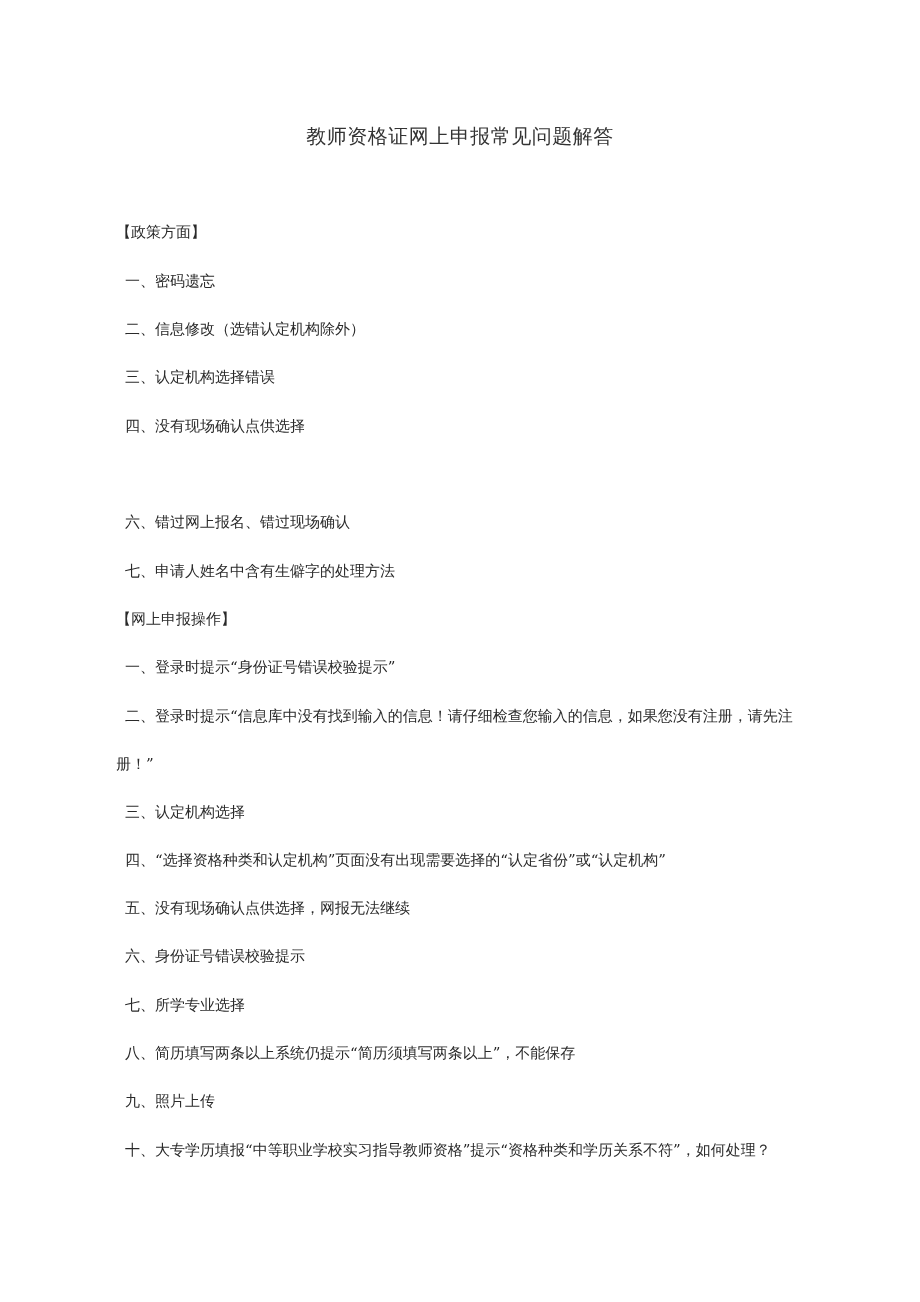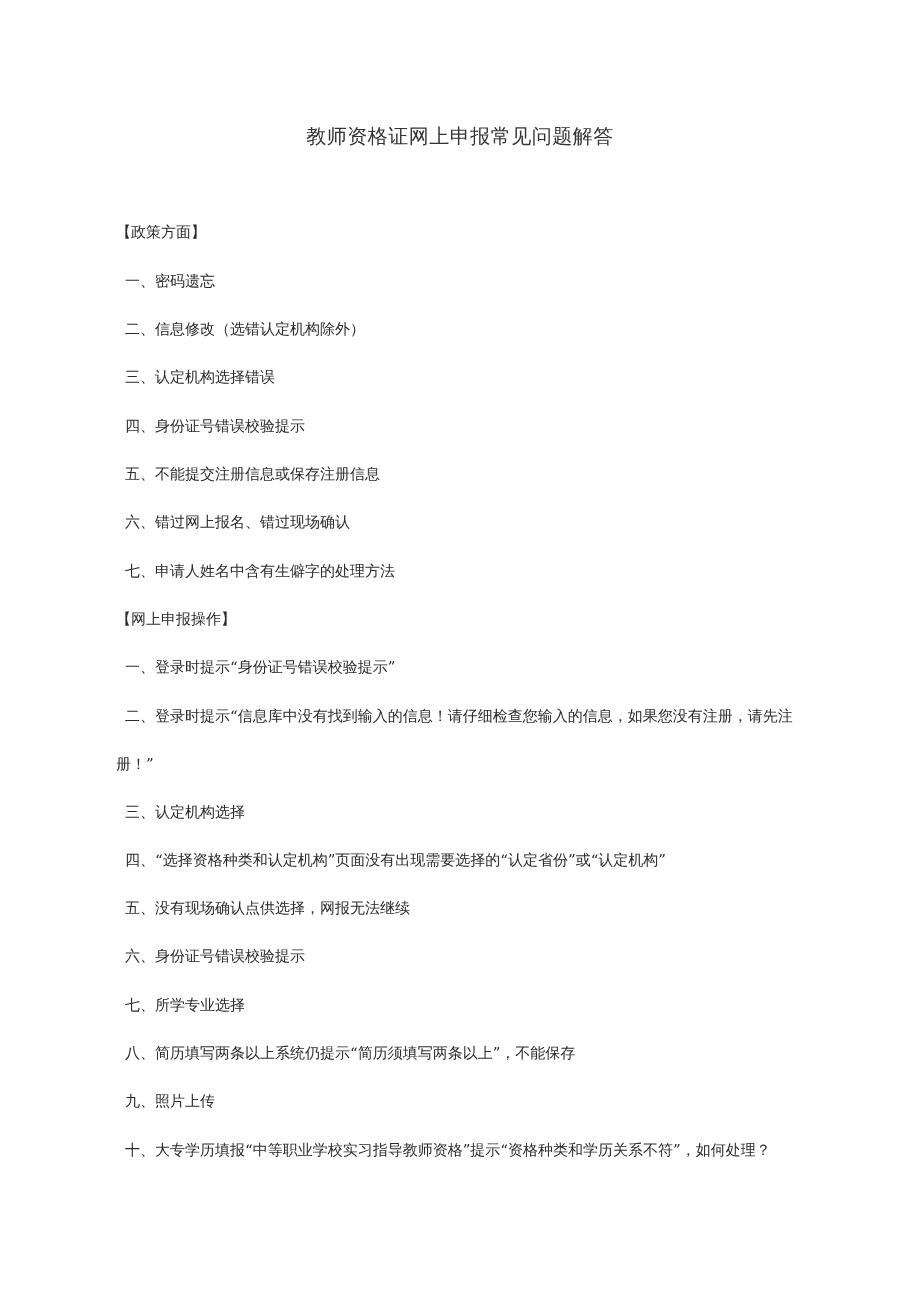--- a/index.html
+++ b/index.html
@@ -52,22 +52,21 @@
 <body>
 
 <div class="page">
 
   <div class="title">教师资格证网上申报常见问题解答</div>
 
   <div class="line" style="top:221px;">【政策方面】</div>
   <div class="line item" style="top:270px;">一、密码遗忘</div>
   <div class="line item" style="top:318px;">二、信息修改（选错认定机构除外）</div>
   <div class="line item" style="top:366px;">三、认定机构选择错误</div>
-  <div class="line item" style="top:415px;">四、身份证号错误校验提示</div>
-  <div class="line item" style="top:463px;">五、不能提交注册信息或保存注册信息</div>
+  <div class="line item" style="top:415px;">四、没有现场确认点供选择</div>
   <div class="line item" style="top:560px;">七、申请人姓名中含有生僻字的处理方法</div>
   <div class="line item" style="top:511px;">六、错过网上报名、错过现场确认</div>
 
   <div class="line" style="top:608px;">【网上申报操作】</div>
   <div class="line item" style="top:656px;">一、登录时提示“身份证号错误校验提示”</div>
   <div class="line item" style="top:705px;">二、登录时提示“信息库中没有找到输入的信息！请仔细检查您输入的信息，如果您没有注册，请先注</div>
   <div class="line cont" style="top:753px;">册！”</div>
   <div class="line item" style="top:801px;">三、认定机构选择</div>
   <div class="line item" style="top:849px;">四、“选择资格种类和认定机构”页面没有出现需要选择的“认定省份”或“认定机构”</div>
   <div class="line item" style="top:897px;">五、没有现场确认点供选择，网报无法继续</div>

